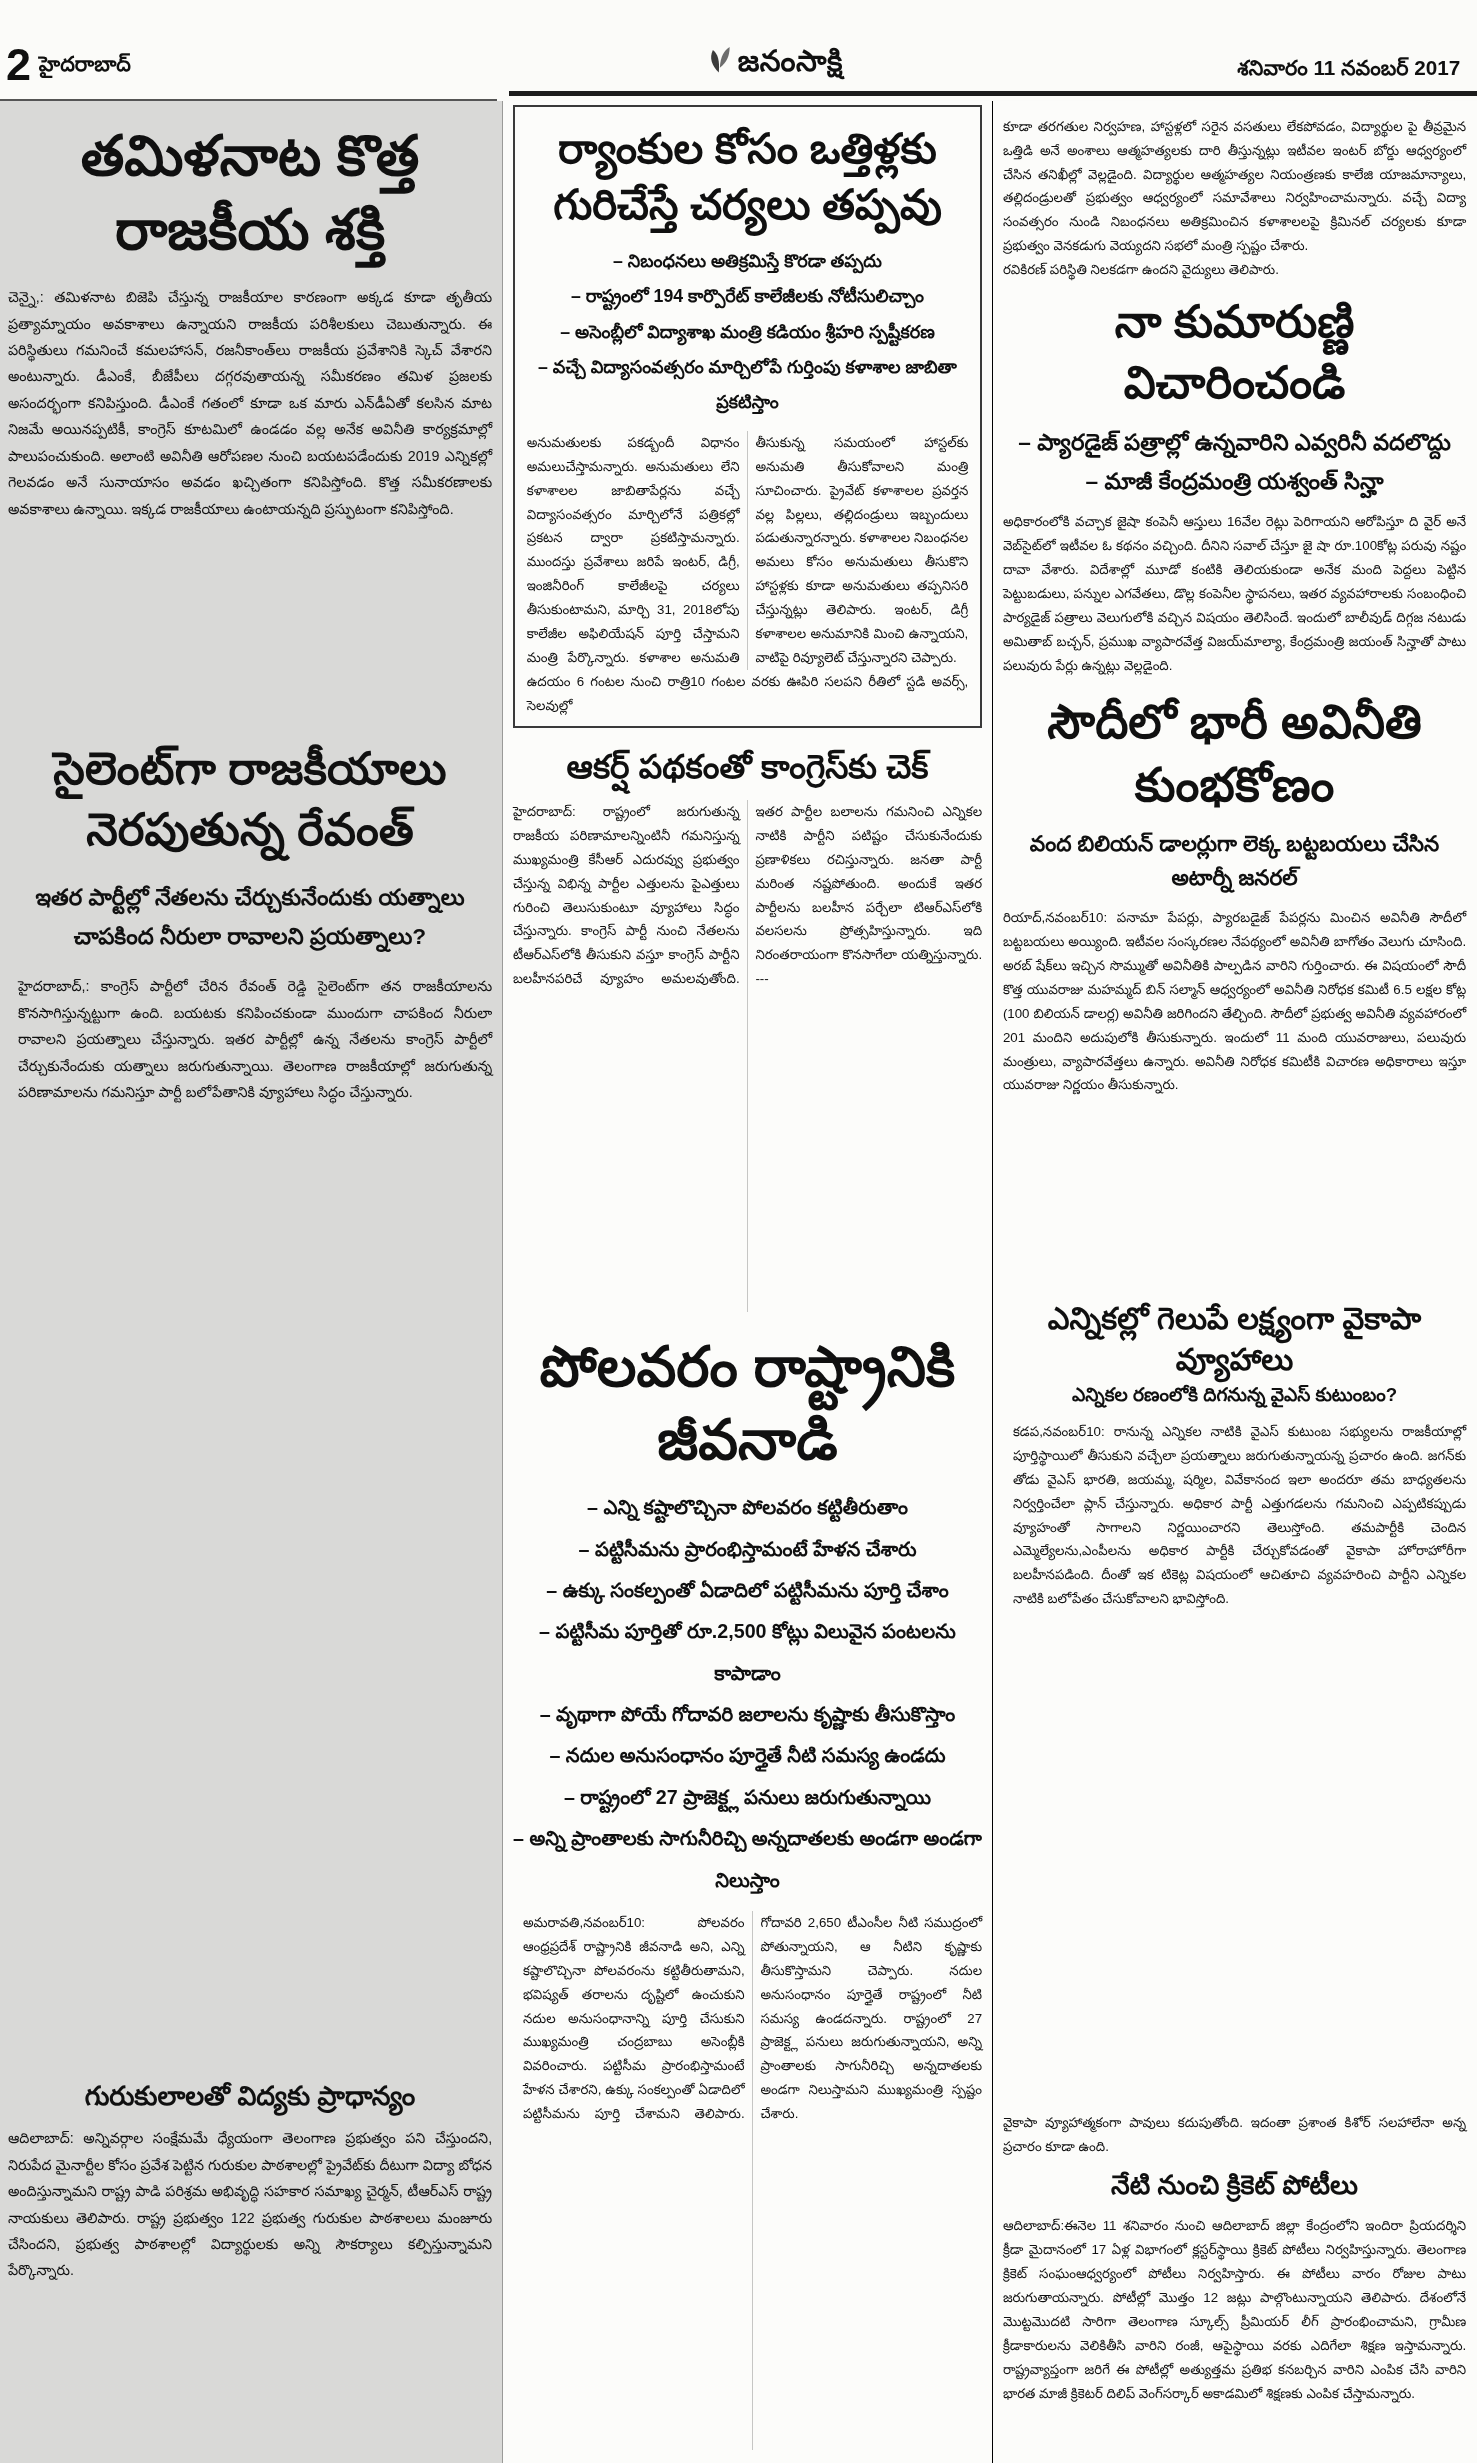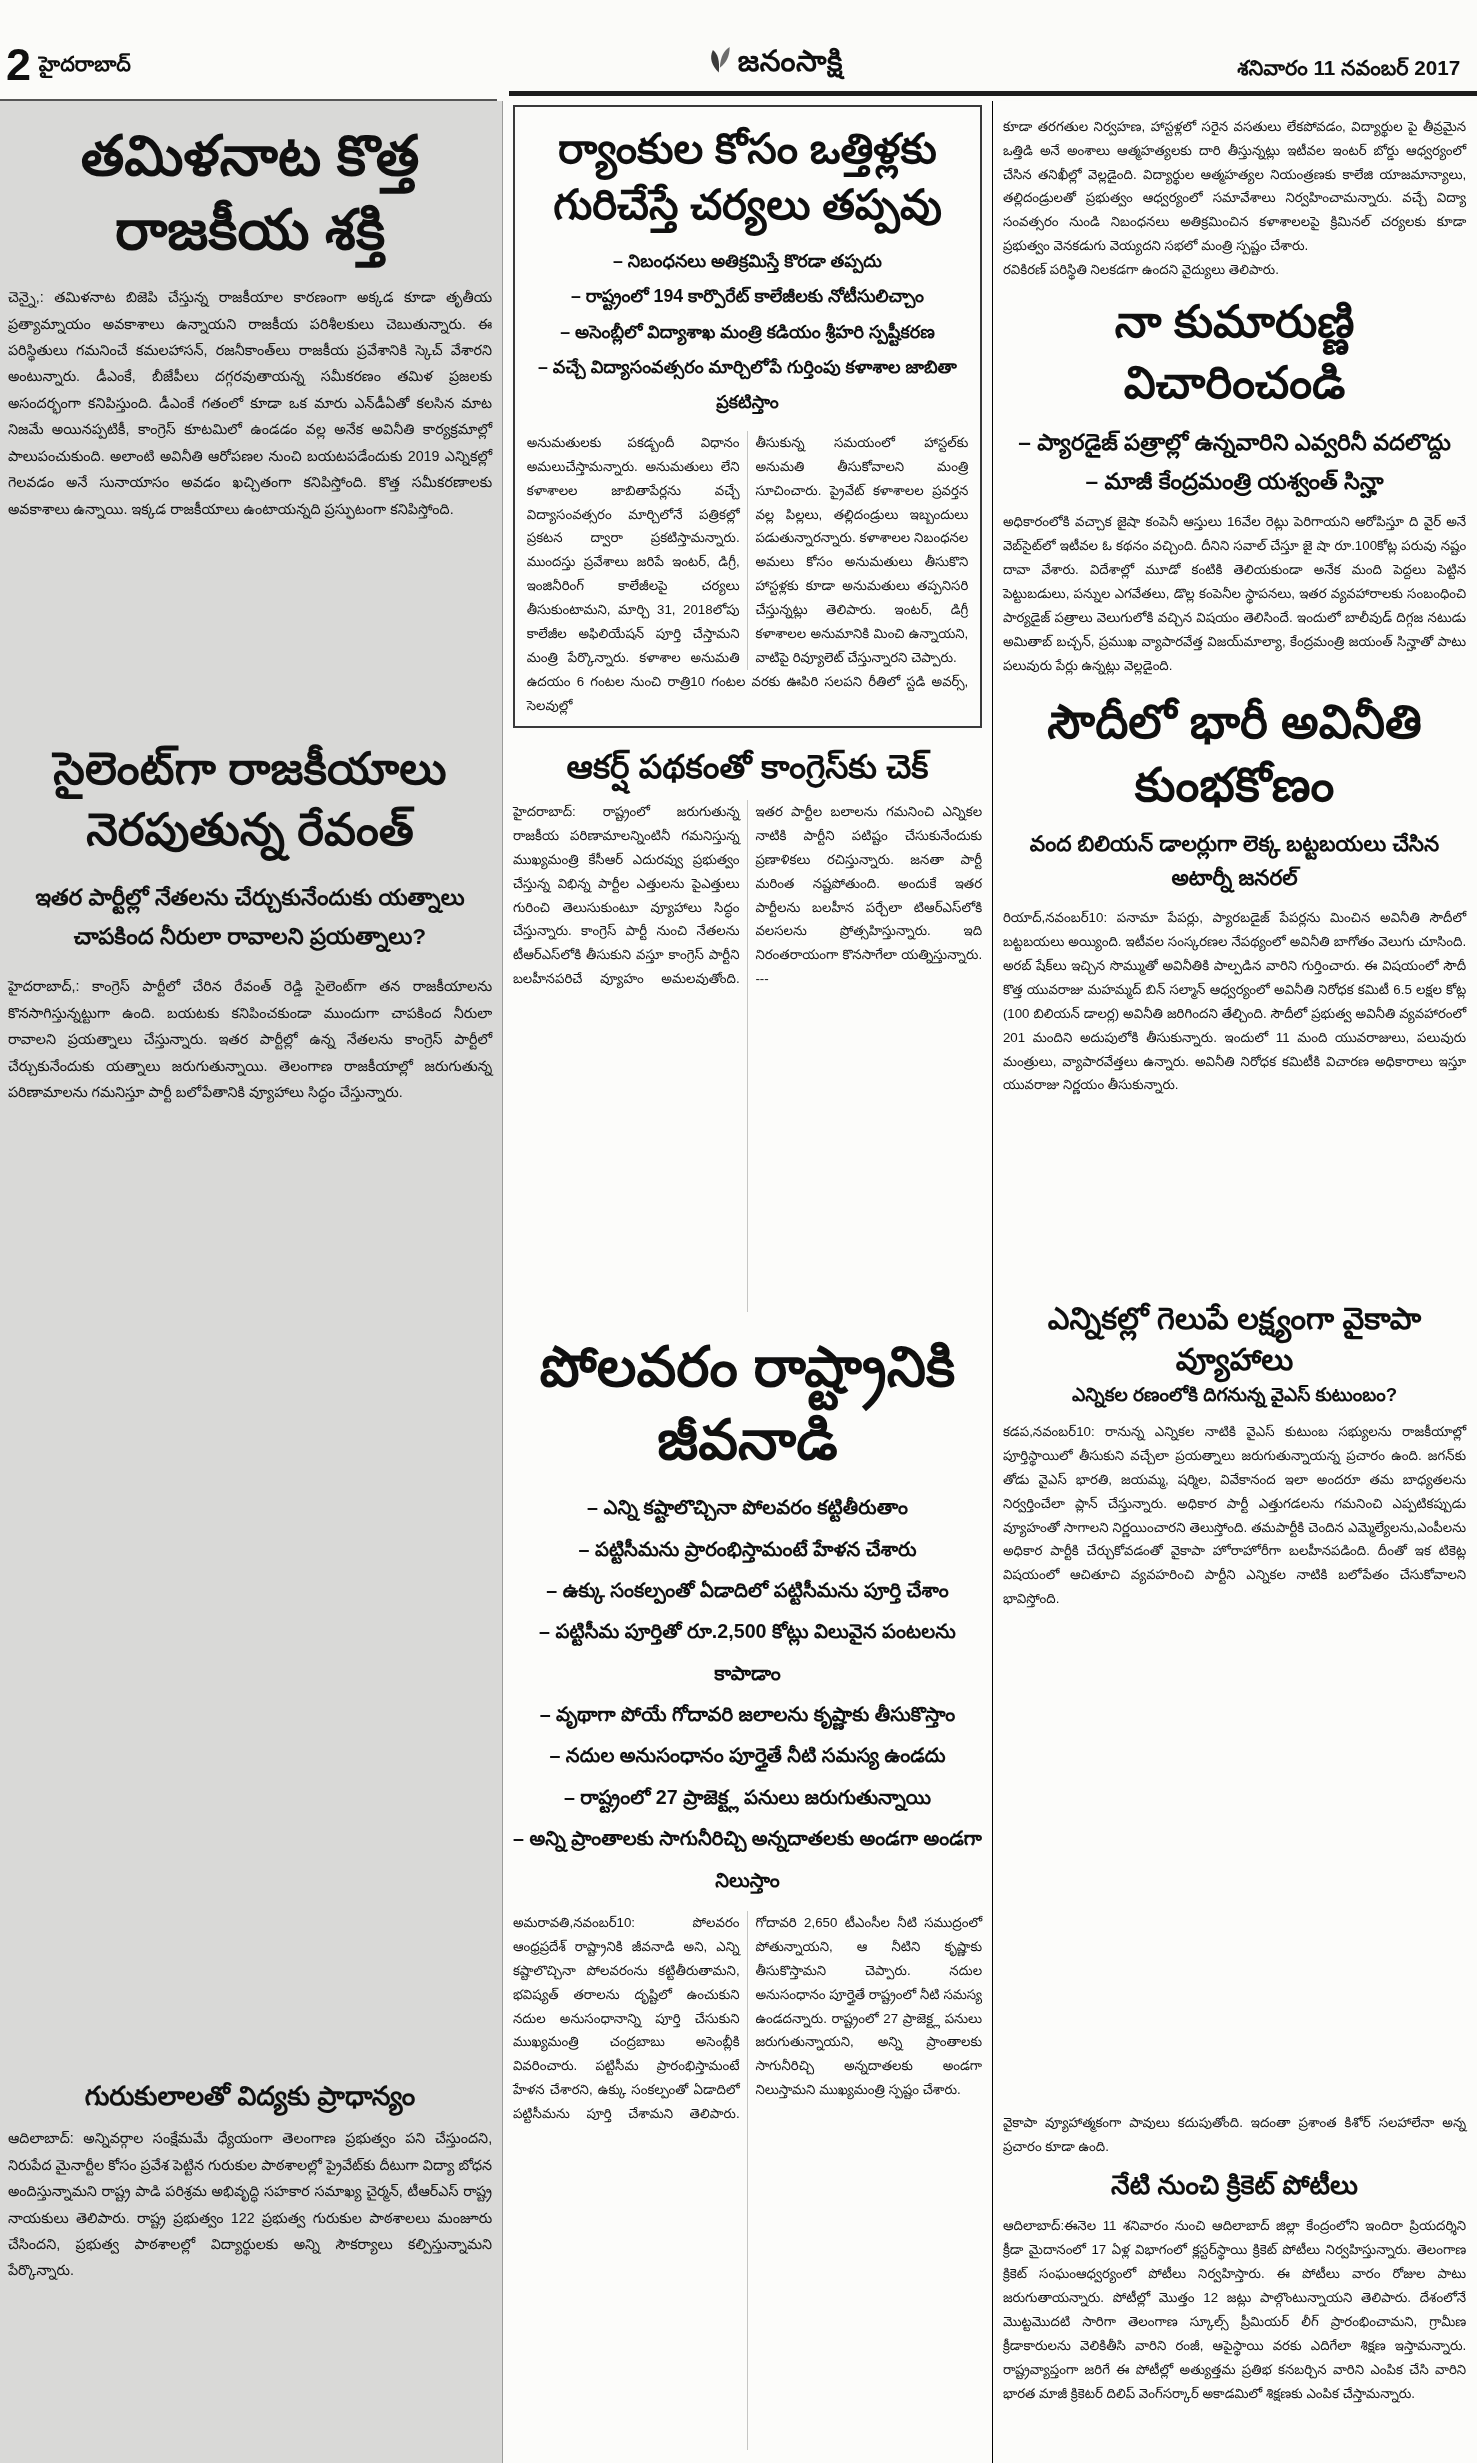--- a/index.html
+++ b/index.html
@@ -37,21 +37,21 @@
   .subhead  { font-size:22.7px; font-weight:bold; text-align:center; line-height:1.7; }
   .body-txt { font-size:14.3px; line-height:1.85; text-align:justify; }
   .body-sm  { font-size:13.3px; line-height:1.8; text-align:justify; }
   .twocol   { column-count:2; column-gap:15.8px; column-rule:1px solid #c6c6c4; }
   .bullets .b { font-size:17.7px; font-weight:bold; text-align:center; line-height:2.0; }
   .bullets .b::before { content:"– "; }
   .bullets-lg .b { font-size:19.7px; line-height:2.1; }
   .dashline::before { content:"– "; }
   .boxed { border:2px solid #3a3a3a; padding:13.8px 11.8px 7.9px 11.8px; }
   .mt-sm { margin-top:9.9px; } .mt-md { margin-top:17.7px; } .mt-lg { margin-top:12px; }
-  .grow { flex:1; min-height:0; }
+  .grow { flex:1; min-height:0;margin-left:10px; }
 </style>
 </head>
 <body>
 
 <div class="page">
 
   <div class="hdr">
     <div class="hdr-left">
       <span class="pageno">2</span>
       <span class="edition">హైదరాబాద్</span>

